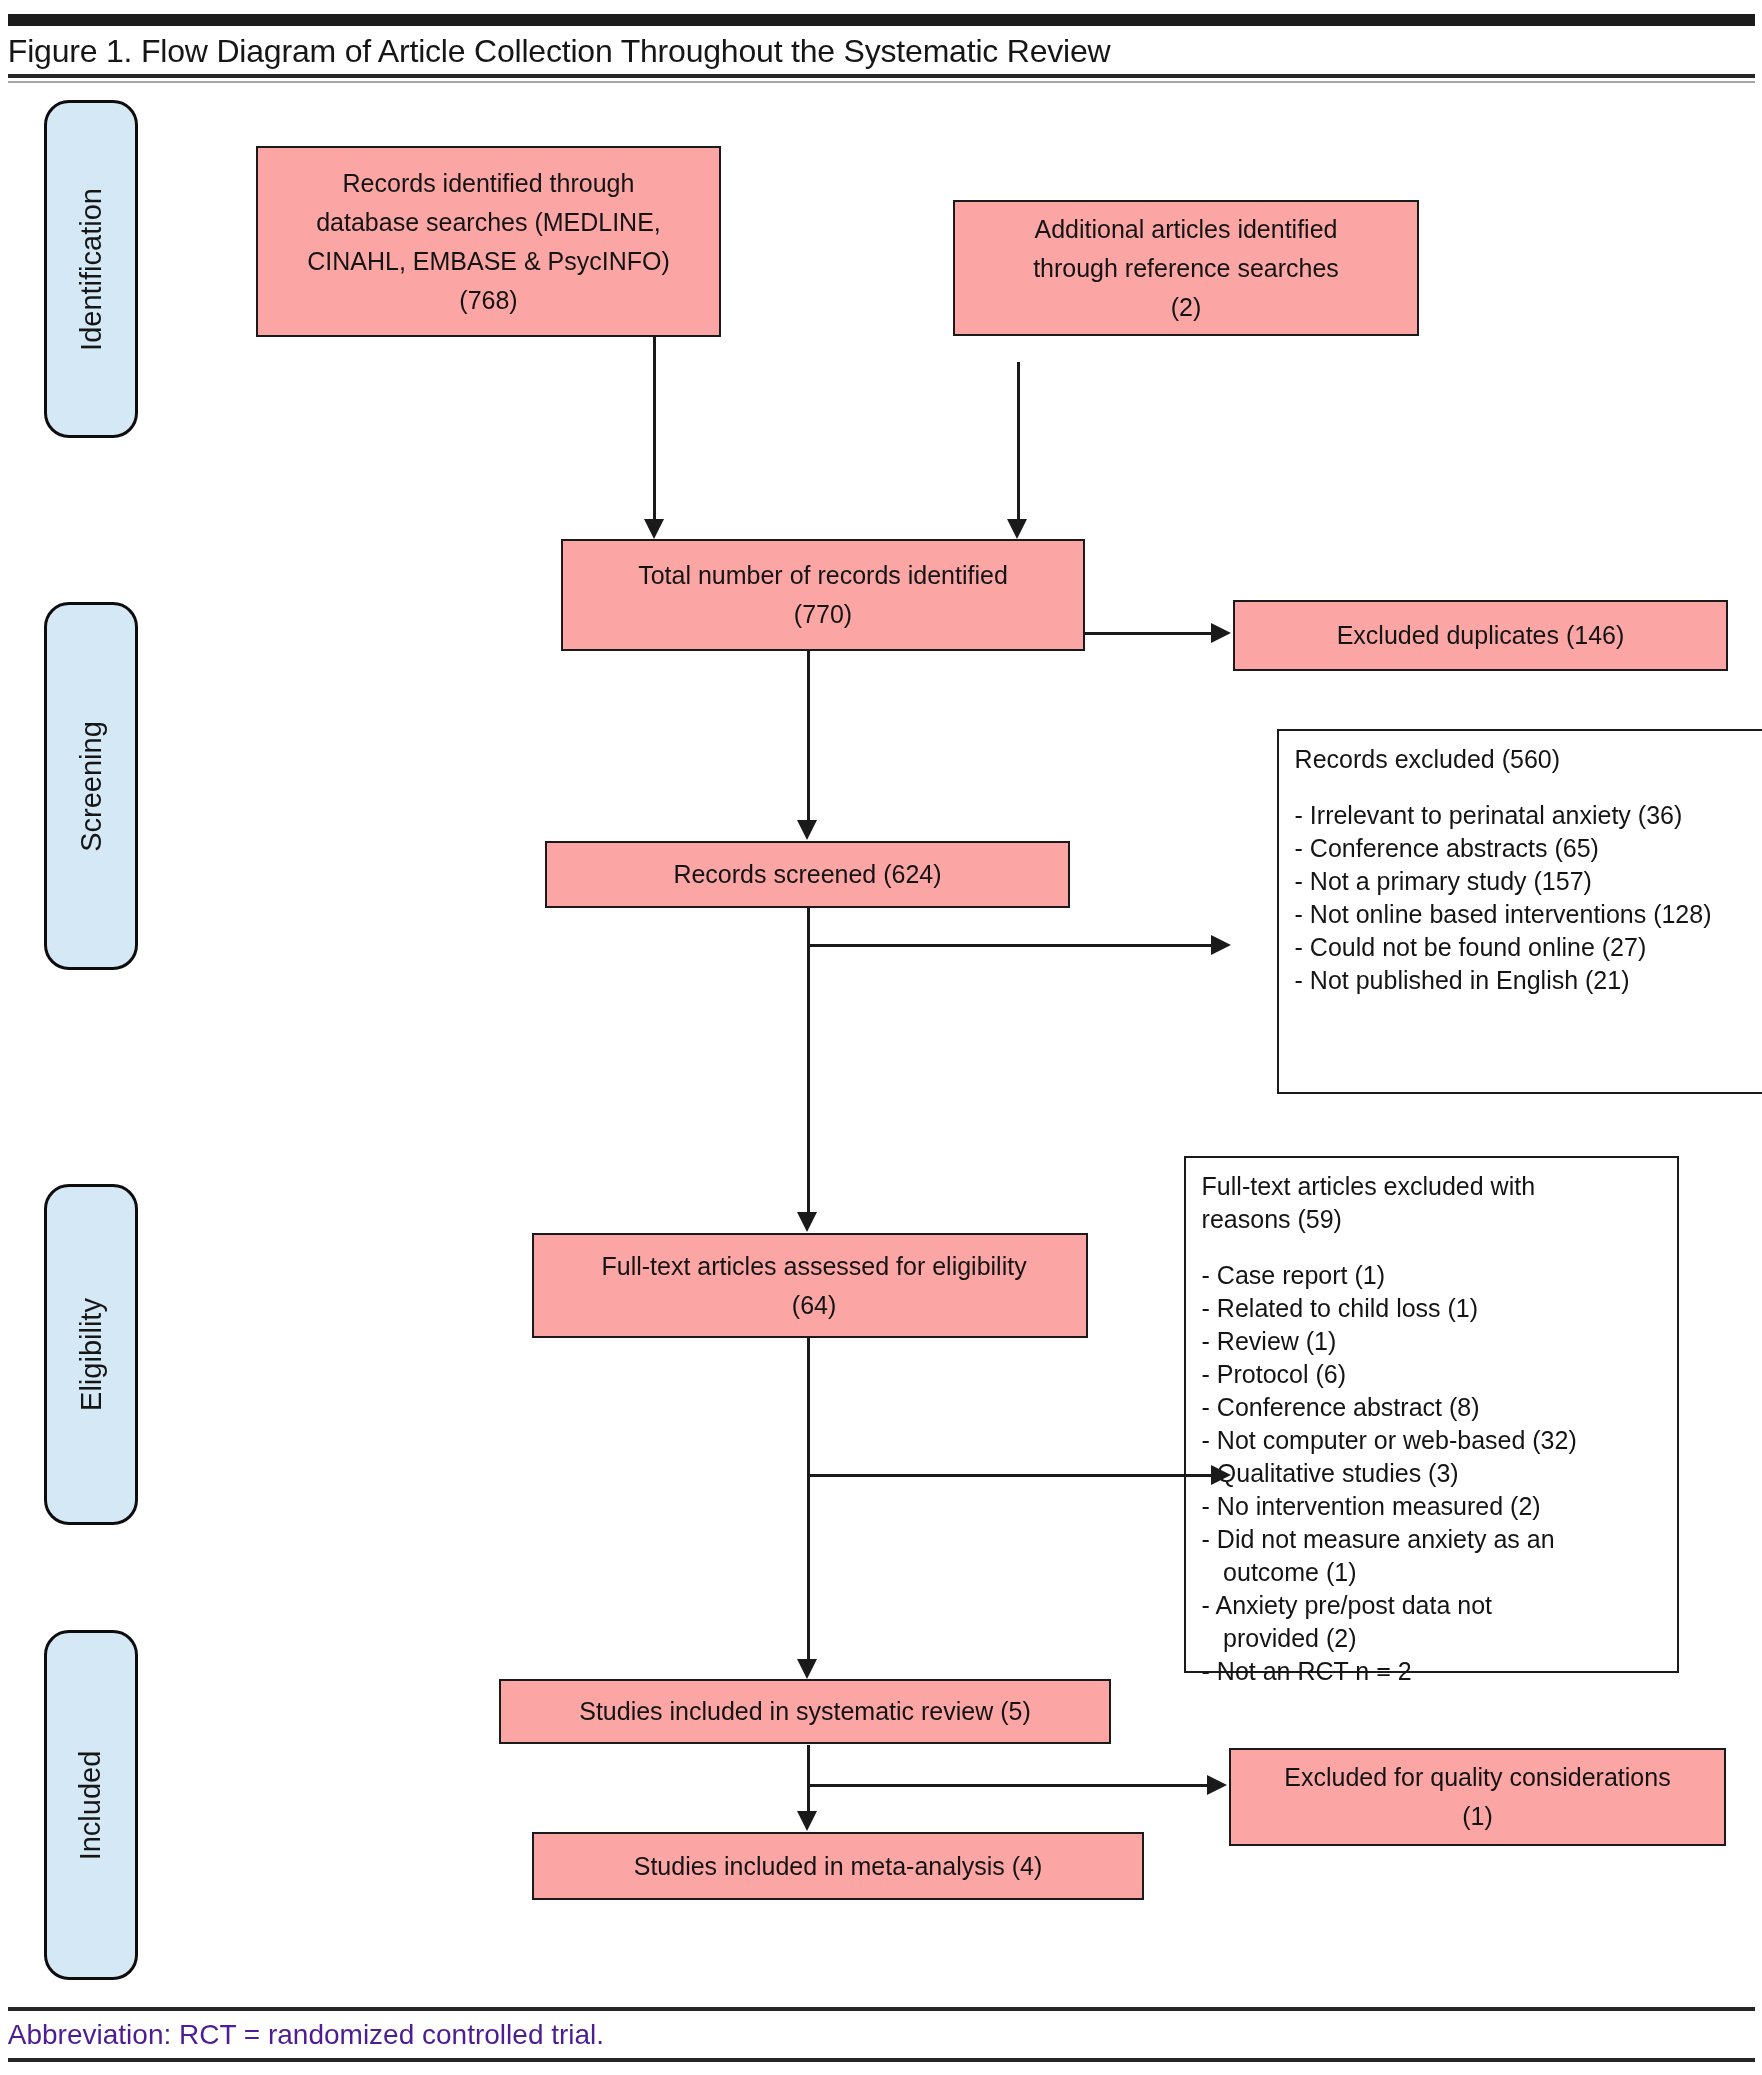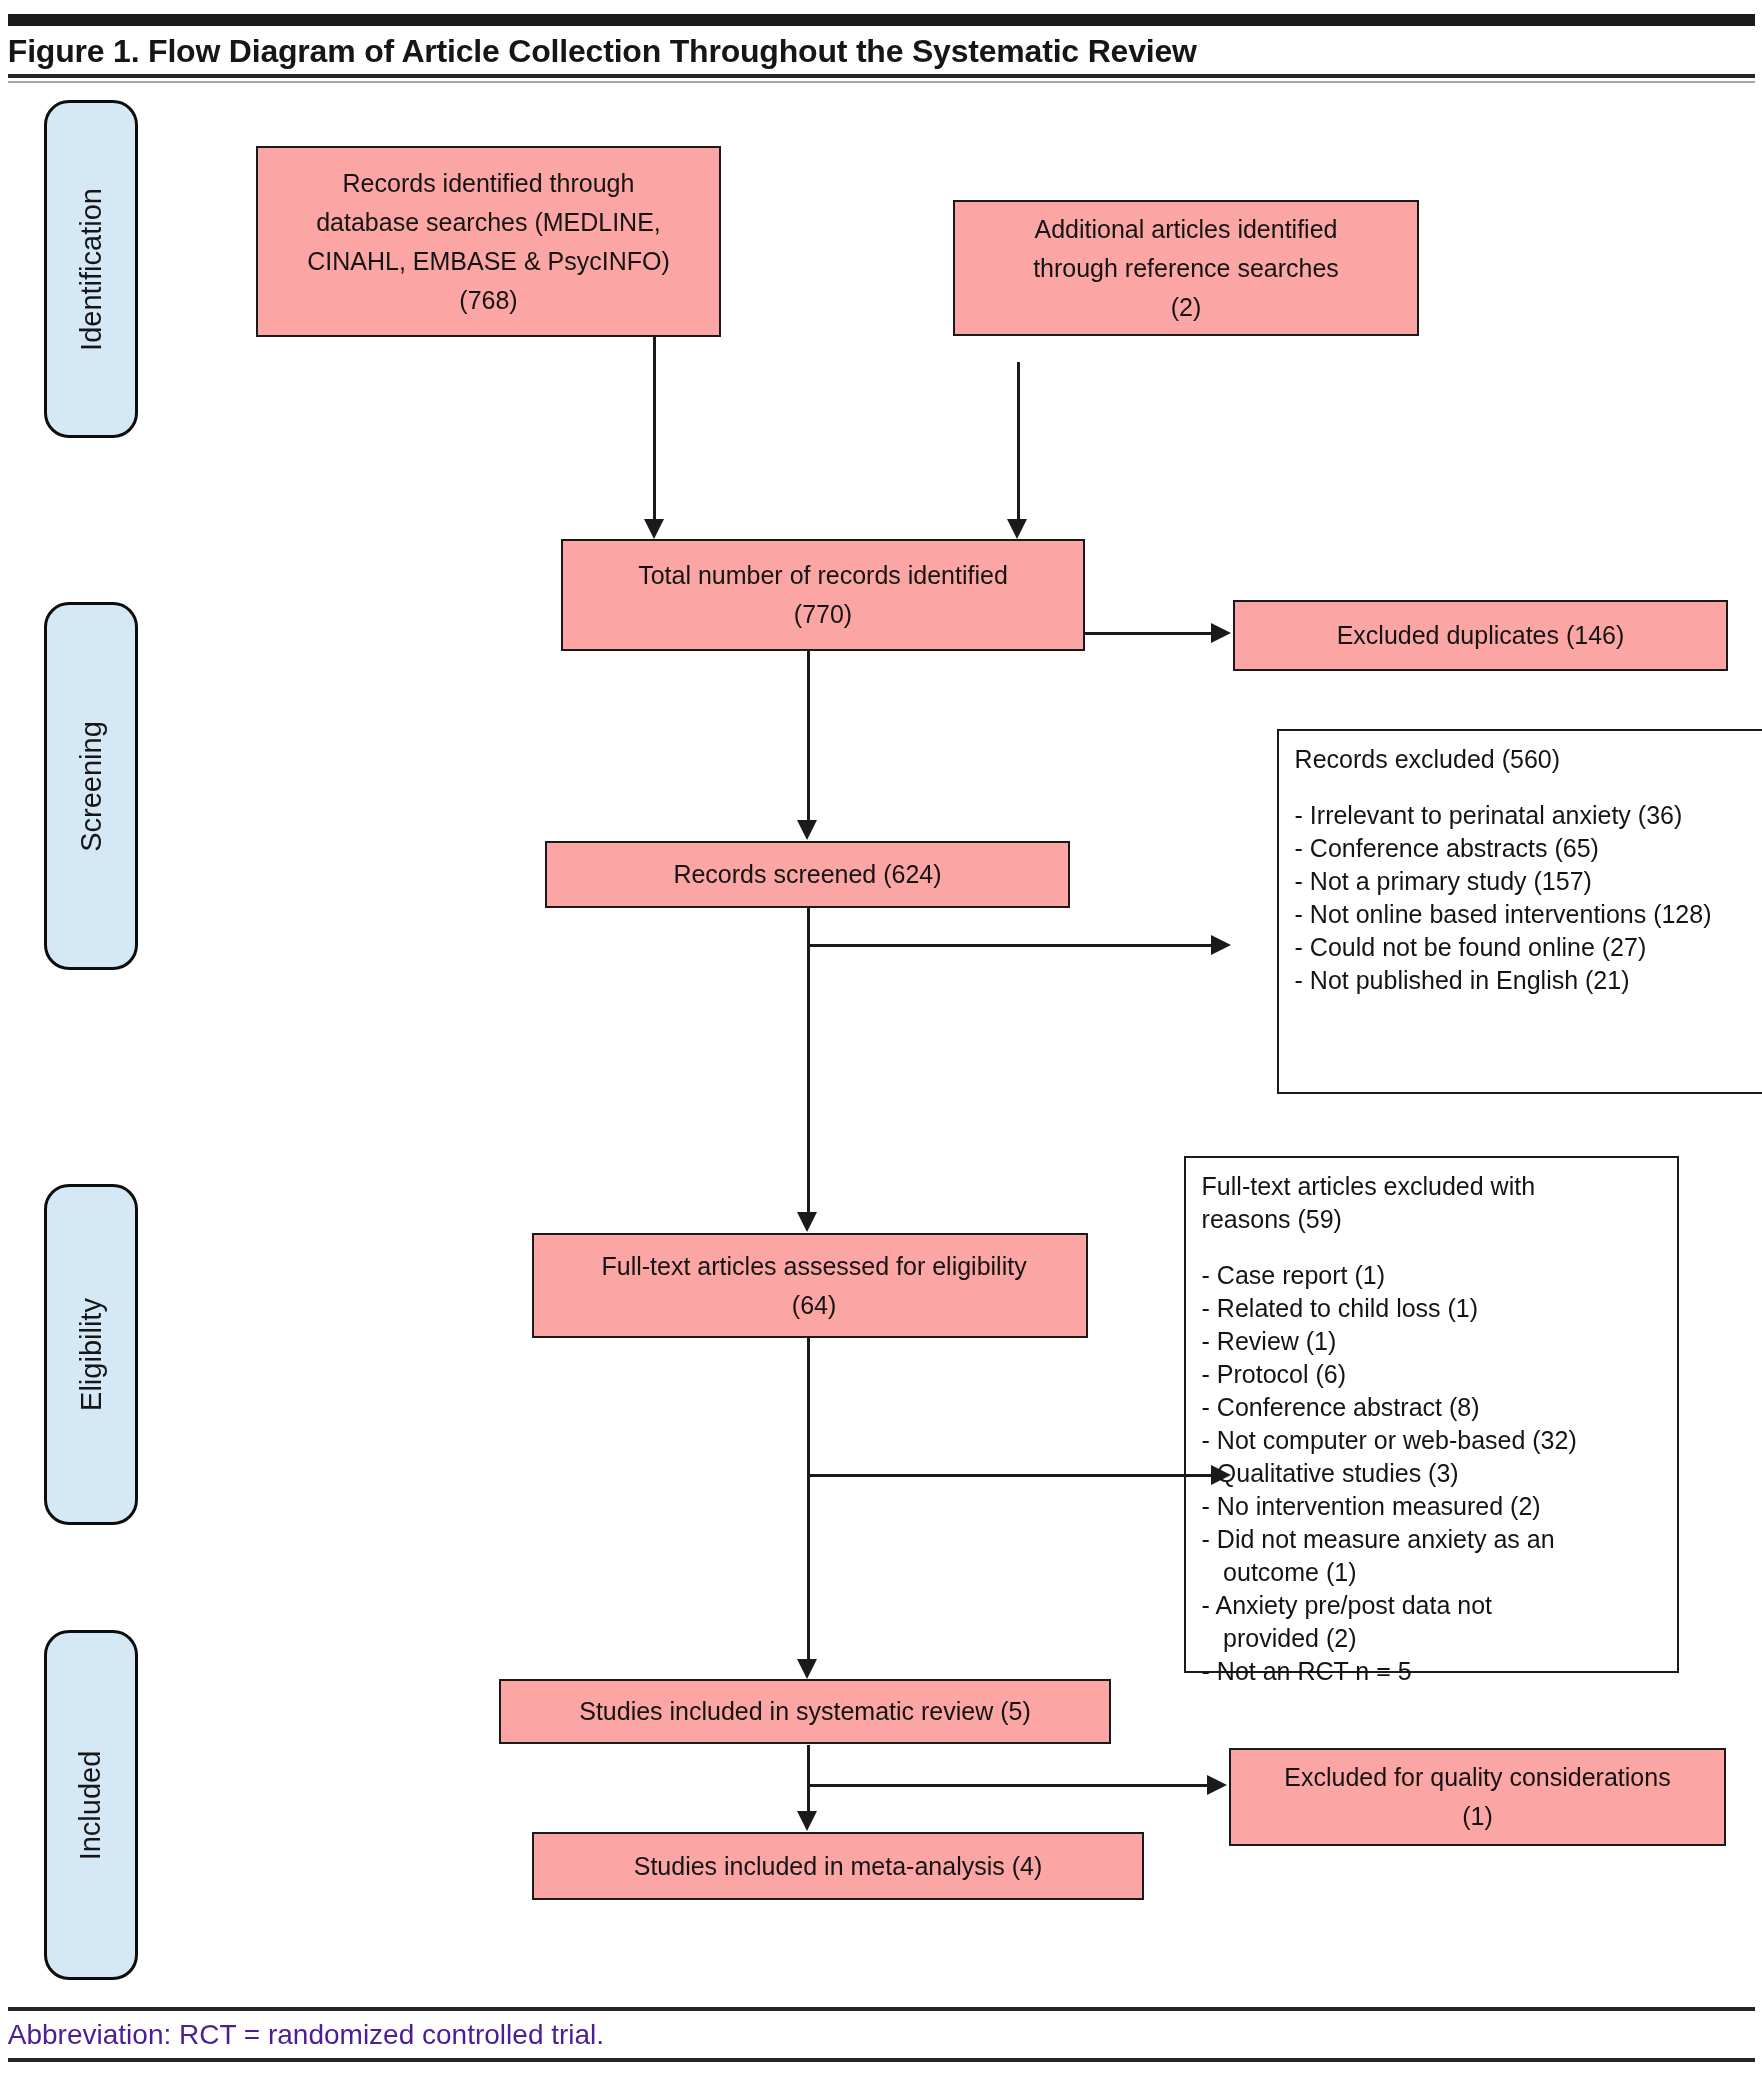--- a/index.html
+++ b/index.html
@@ -17,21 +17,21 @@
   }
 
   
   .rule { position: absolute; left: 7.8px; width: 1747px; background: var(--line); }
   .rule-thick { height: 12.7px; }
   .rule-med { height: 3.9px; background: #262626; }
   .rule-grey { height: 2px; background: #a6a6a6; }
 
   .fig-title {
     position: absolute; left: 7.8px; top: 33px;
-    font-size: 32px; font-weight: bold; letter-spacing: -0.2px;
+    font-size: 32px; font-weight: normal; letter-spacing: -0.2px;
     color: #161616; white-space: nowrap;
   }
   .footnote {
     position: absolute; left: 7.8px; top: 2019px;
     font-size: 28px; color: #4c1d95; white-space: nowrap;
   }
 
   
   .stage {
     position: absolute; left: 44px; width: 94px;
@@ -147,21 +147,21 @@
   <div class="reason-item">- Review (1)</div>
   <div class="reason-item">- Protocol (6)</div>
   <div class="reason-item">- Conference abstract (8)</div>
   <div class="reason-item">- Not computer or web-based (32)</div>
   <div class="reason-item">- Qualitative studies (3)</div>
   <div class="reason-item">- No intervention measured (2)</div>
   <div class="reason-item">- Did not measure anxiety as an
 outcome (1)</div>
   <div class="reason-item">- Anxiety pre/post data not
 provided (2)</div>
-  <div class="reason-item">- Not an RCT n = 5</div>
+  <div class="reason-item">- Not an RCT n = 2</div>
 </div>
 
 <div class="flowbox" style="left:499px;top:1679px;width:612px;height:65px;">Studies included in systematic review (5)</div>
 
 <div class="flowbox" style="left:1229px;top:1748px;width:497px;height:98px;">Excluded for quality considerations
 (1)</div>
 
 <div class="flowbox" style="left:504px;top:1832px;width:612px;height:68px;margin-left:28px;">Studies included in meta-analysis (4)</div>
 
 <div class="vline" style="left:653px;top:337px;height:185px;"></div>

